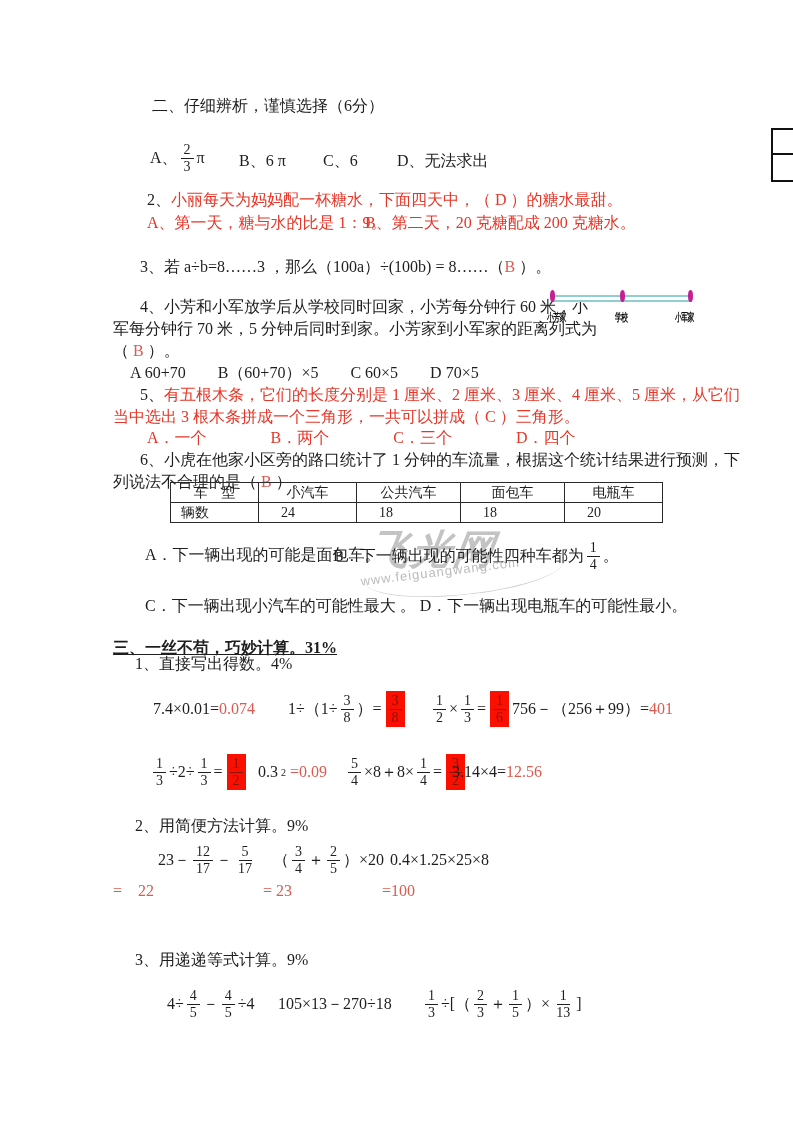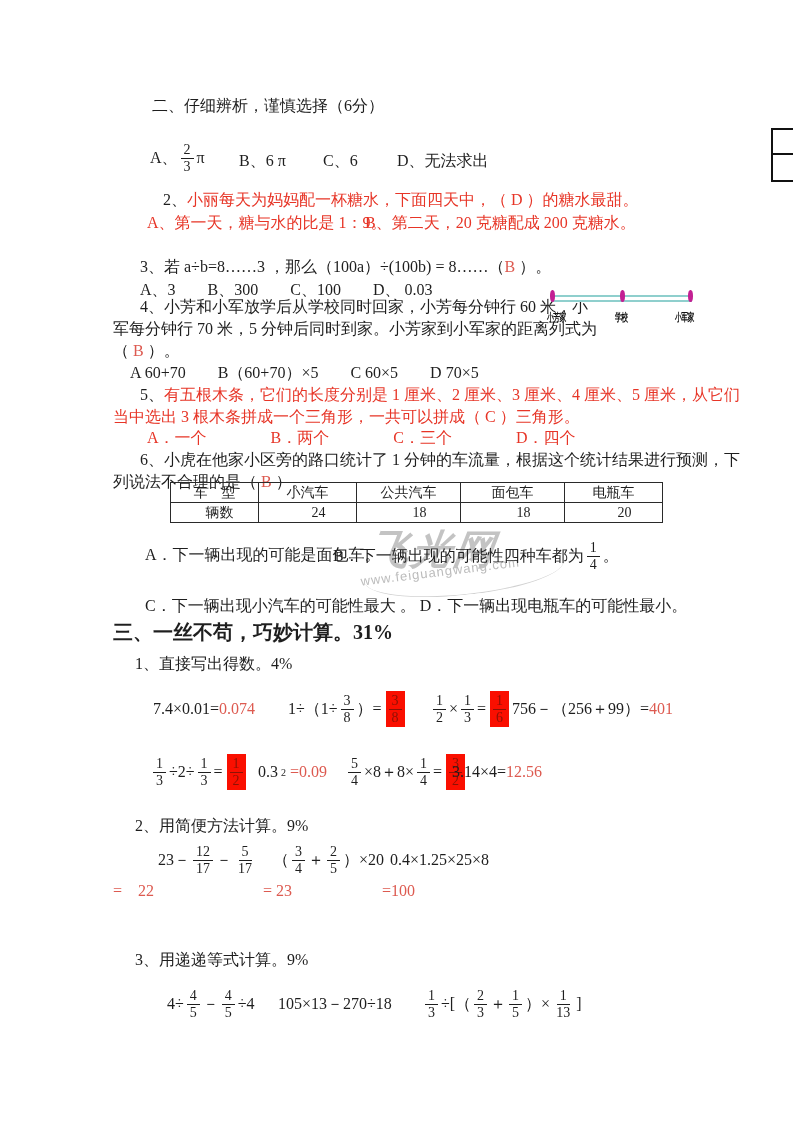--- a/index.html
+++ b/index.html
@@ -15,21 +15,21 @@
   .frac .fn{border-bottom:1px solid currentColor;padding:0 3px;display:block;}
   .frac .fd{padding:0 3px;display:block;}
   .rbox{display:inline-flex;flex-direction:column;align-items:center;line-height:1.12;
         font-size:14px;background:#fa0f00;color:#8c1205;padding:2px 3px;margin:0 4px;}
   .rbox .fn{border-bottom:1px solid #8c1205;padding:0 3px;display:block;}
   .rbox .fd{padding:0 3px;display:block;}
   sup.sq{font-size:10px;vertical-align:6px;margin:0 4px 0 3px;}
   table.veh{position:absolute;left:170px;top:482px;border-collapse:collapse;font-size:14px;}
   table.veh td{border:1px solid #2a2a2a;height:19px;padding:0;}
   table.veh td.hd{text-align:center;}
-  table.veh td.dt{text-align:center;padding-left:22px;}
+  table.veh td.dt{text-align:left;padding-left:22px;}
   table.veh td.dt.first{padding-left:10px;}
   .corner{position:absolute;left:771px;top:128px;width:60px;height:50px;border:2px solid #111;}
   .corner .divide{position:absolute;left:0;right:0;top:23px;height:2px;background:#111;}
   .wm{position:absolute;left:358px;top:520px;width:230px;height:80px;opacity:.8;z-index:0;}
   .wm-logo{position:absolute;left:12px;top:2px;font-size:40px;font-weight:bold;color:#b5b5b5;
            font-style:italic;letter-spacing:2px;transform:skewX(-8deg);}
   .wm-url{position:absolute;left:2px;top:44px;font-size:13px;color:#ababab;letter-spacing:1px;
           transform:rotate(-7deg);font-family:"Liberation Sans","DejaVu Sans",sans-serif;}
   .wm-arc{position:absolute;left:6px;top:28px;width:200px;height:46px;border:0;
           border-bottom:1px solid #c6c6c6;border-radius:50%;transform:rotate(-6deg);}
@@ -63,26 +63,25 @@
     <span class="frac">
         <span class="fn">2</span>
         <span class="fd">3</span>
       </span>
     <span>π</span>
   </div>
   <div class="t" style="left:239px;top:151px;">B、6 π</div>
   <div class="t" style="left:323px;top:151px;">C、6</div>
   <div class="t" style="left:397px;top:151px;">D、无法求出</div>
 
-  <div class="t" style="left:147px;top:190px;margin-left:16px;"><span>2、</span><span class="red">小丽每天为妈妈配一杯糖水，下面四天中，（  D  ）的糖水最甜。</span></div>
+  <div class="t" style="left:147px;top:190px;"><span>2、</span><span class="red">小丽每天为妈妈配一杯糖水，下面四天中，（  D  ）的糖水最甜。</span></div>
   <div class="t red" style="left:147px;top:213px;">A、第一天，糖与水的比是 1：9。</div>
   <div class="t red" style="left:365px;top:213px;">B、第二天，20 克糖配成 200 克糖水。</div>
 
   <div class="t" style="left:140px;top:257px;"><span>3、若 a÷b=8……3 ，那么（100a）÷(100b) = 8……（</span><span class="ans">B</span><span> ）。</span></div>
-  <div class="t" style="left:140px;top:280px;">A、3　　B、300　　C、100　　D、 0.03</div>
 
   <div class="t" style="left:140px;top:297px;">4、小芳和小军放学后从学校同时回家，小芳每分钟行 60 米，小</div>
   <div class="t" style="left:113px;top:319px;text-align:right;">军每分钟行 70 米，5 分钟后同时到家。小芳家到小军家的距离列式为</div>
   <div class="t" style="left:113px;top:341px;"><span>（ </span><span class="ans">B</span><span>  ）。</span></div>
   <div class="t" style="left:130px;top:363px;">A 60+70　　B（60+70）×5　　C 60×5　　D 70×5</div>
 
   <div class="diagram">
     <div class="dline"></div>
     <div class="dot" style="left:5px;"></div>
     <div class="dot" style="left:75px;"></div>
@@ -122,21 +121,21 @@
   <div class="expr" style="left:333px;top:536px;height:40px;">
     <span>B．下一辆出现的可能性四种车都为</span>
     <span class="frac">
         <span class="fn">1</span>
         <span class="fd">4</span>
       </span>
     <span>。</span>
   </div>
   <div class="t" style="left:145px;top:596px;">C．下一辆出现小汽车的可能性最大 。 D．下一辆出现电瓶车的可能性最小。</div>
 
-  <div class="t bold" style="left:113px;top:620px;font-size:20px;">三、一丝不苟，巧妙计算。31%</div>
+  <div class="t bold" style="left:113px;top:638px;font-size:16px;text-decoration:underline;">三、一丝不苟，巧妙计算。31%</div>
   <div class="t" style="left:135px;top:654px;">1、直接写出得数。4%</div>
 
   <div class="expr" style="left:153px;top:690px;">
     <span>7.4×0.01=</span>
       <span class="ans">0.074</span>
   </div>
   <div class="expr" style="left:288px;top:690px;">
     <span>1÷（1÷</span>
     <span class="frac">
         <span class="fn">3</span>

